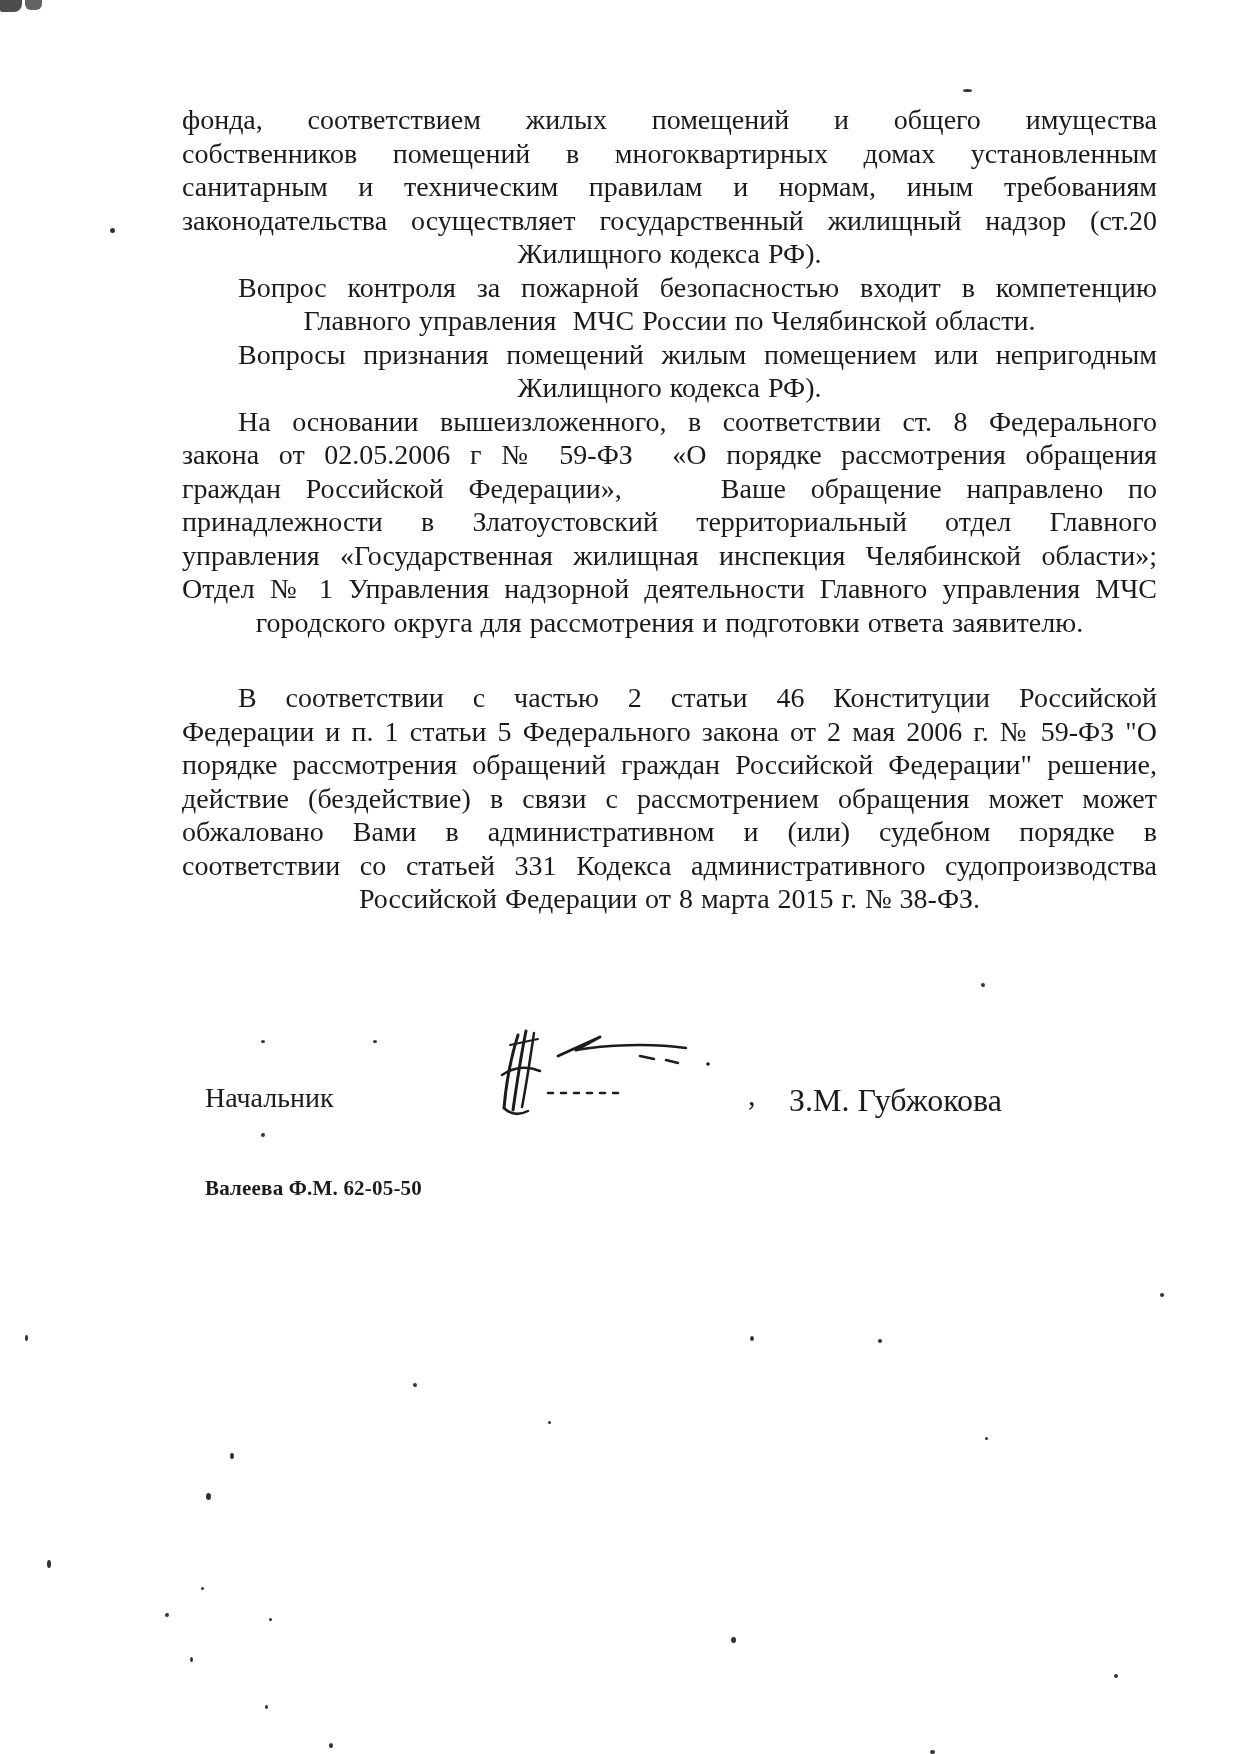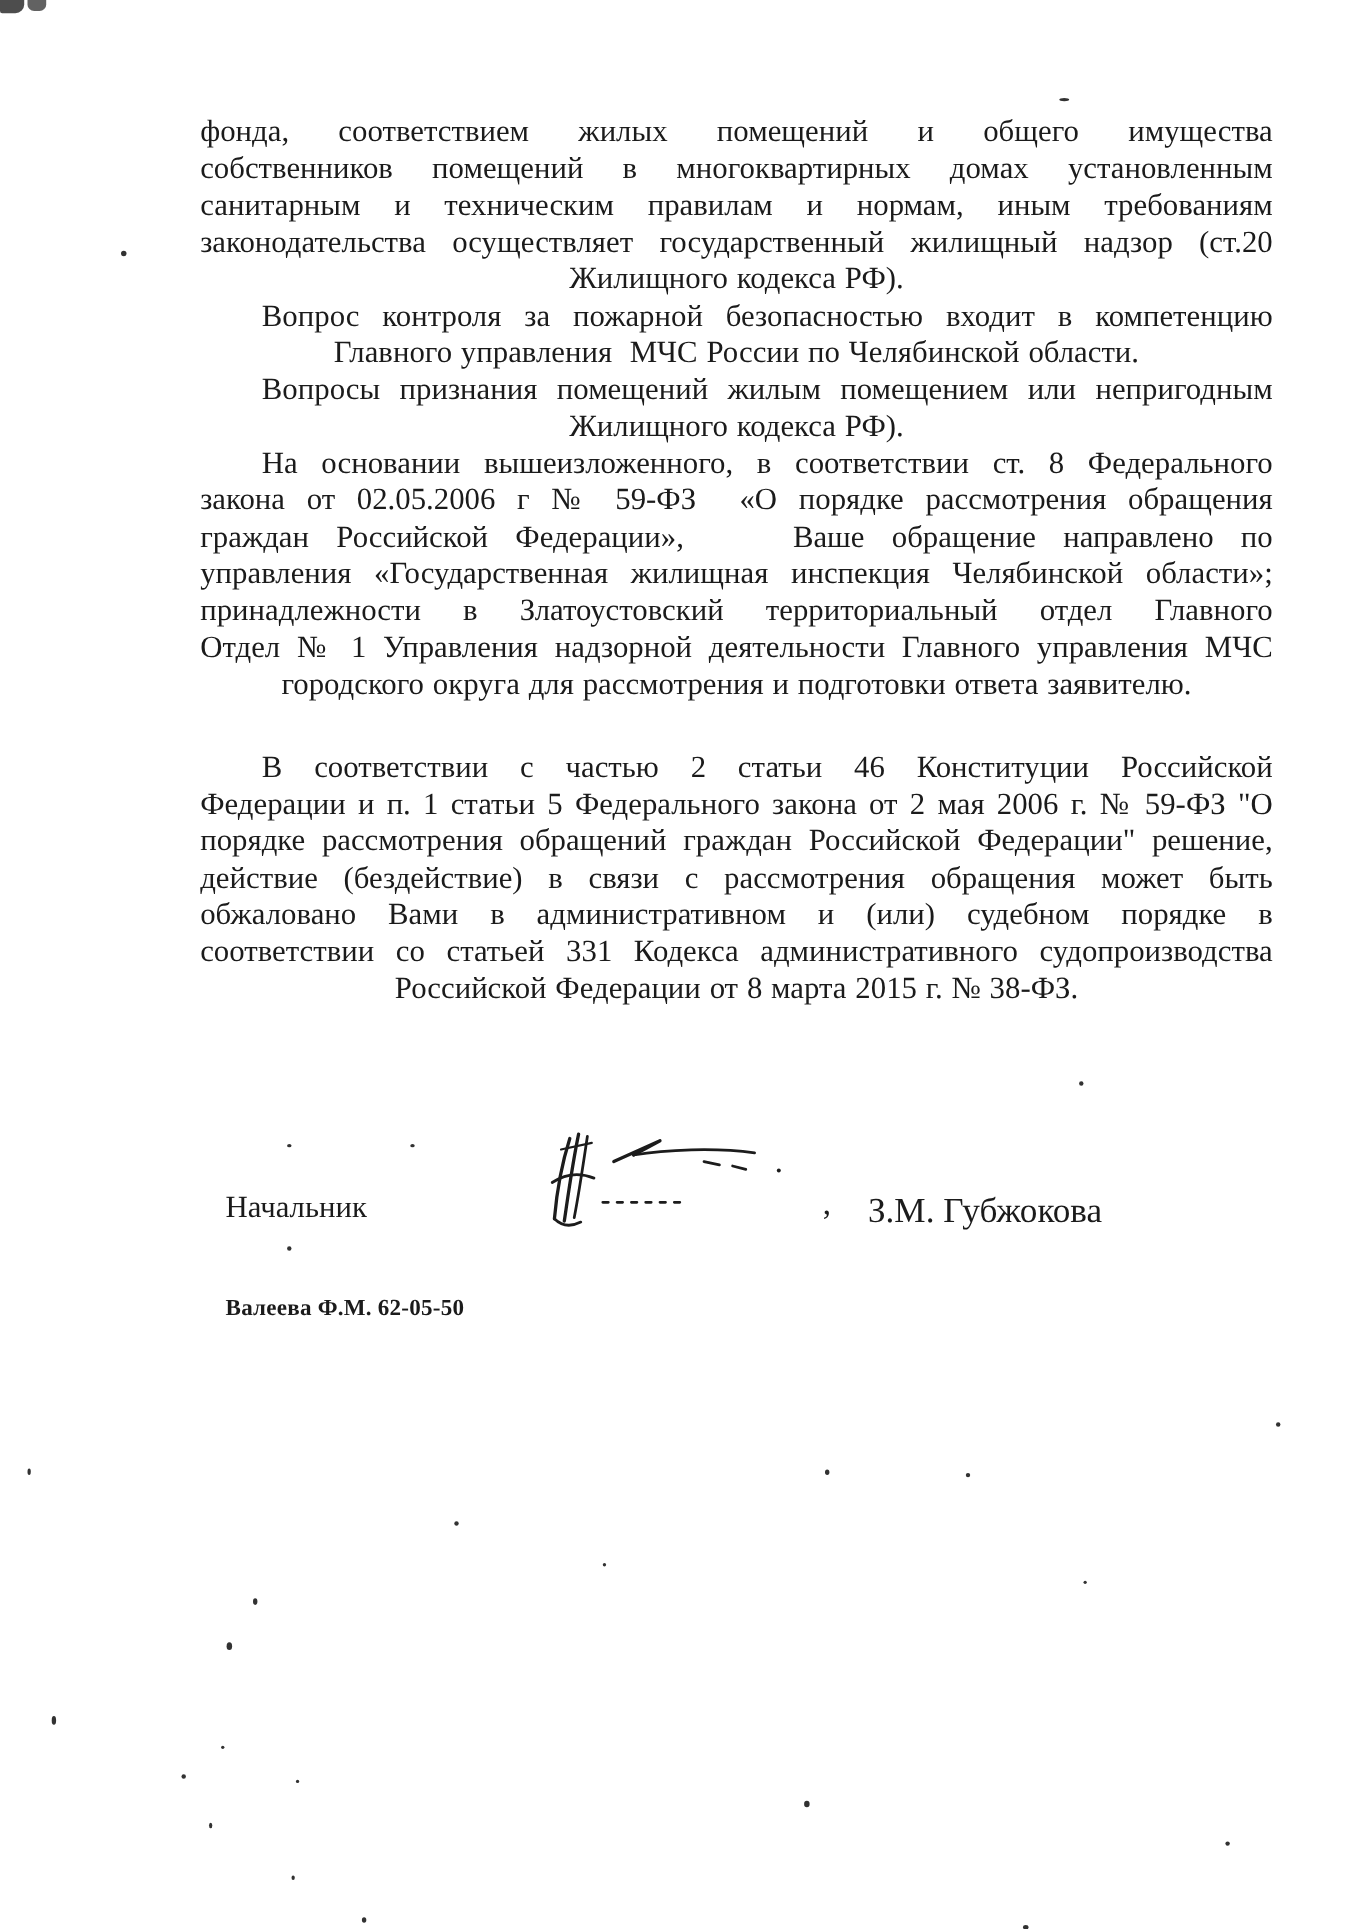--- a/index.html
+++ b/index.html
@@ -55,30 +55,30 @@
         <div class="line">Главного управления&nbsp; МЧС России по Челябинской области.</div>
       </div>
       <div class="para">
         <div class="line justify indent">Вопросы признания помещений жилым помещением или непригодным</div>
         <div class="line">Жилищного кодекса РФ).</div>
       </div>
       <div class="para">
         <div class="line justify indent">На основании вышеизложенного, в соответствии ст. 8 Федерального</div>
         <div class="line justify">закона от 02.05.2006 г № 59-ФЗ&nbsp; «О порядке рассмотрения обращения</div>
         <div class="line justify">граждан Российской Федерации»,&nbsp;&nbsp;&nbsp; Ваше обращение направлено по</div>
+        <div class="line justify">принадлежности в Златоустовский территориальный отдел Главного</div>
         <div class="line justify">управления «Государственная жилищная инспекция Челябинской области»;</div>
-        <div class="line justify">принадлежности в Златоустовский территориальный отдел Главного</div>
         <div class="line justify">Отдел № 1 Управления надзорной деятельности Главного управления МЧС</div>
         <div class="line">городского округа для рассмотрения и подготовки ответа заявителю.</div>
       </div>
       <div class="para gap">
         <div class="line justify indent">В соответствии с частью 2 статьи 46 Конституции Российской</div>
         <div class="line justify">Федерации и п. 1 статьи 5 Федерального закона от 2 мая 2006 г. № 59-ФЗ "О</div>
         <div class="line justify">порядке рассмотрения обращений граждан Российской Федерации" решение,</div>
-        <div class="line justify">действие (бездействие) в связи с рассмотрения обращения может быть</div>
+        <div class="line justify">действие (бездействие) в связи с рассмотрением обращения может может</div>
         <div class="line justify">обжаловано Вами в административном и (или) судебном порядке в</div>
         <div class="line justify">соответствии со статьей 331 Кодекса административного судопроизводства</div>
         <div class="line">Российской Федерации от 8 марта 2015 г. № 38-ФЗ.</div>
       </div>
     </div>
 
   <div class="sig-label">Начальник</div>
 
   <svg class="sig-svg" width="330" height="120" viewBox="0 0 330 120" fill="none">
 

